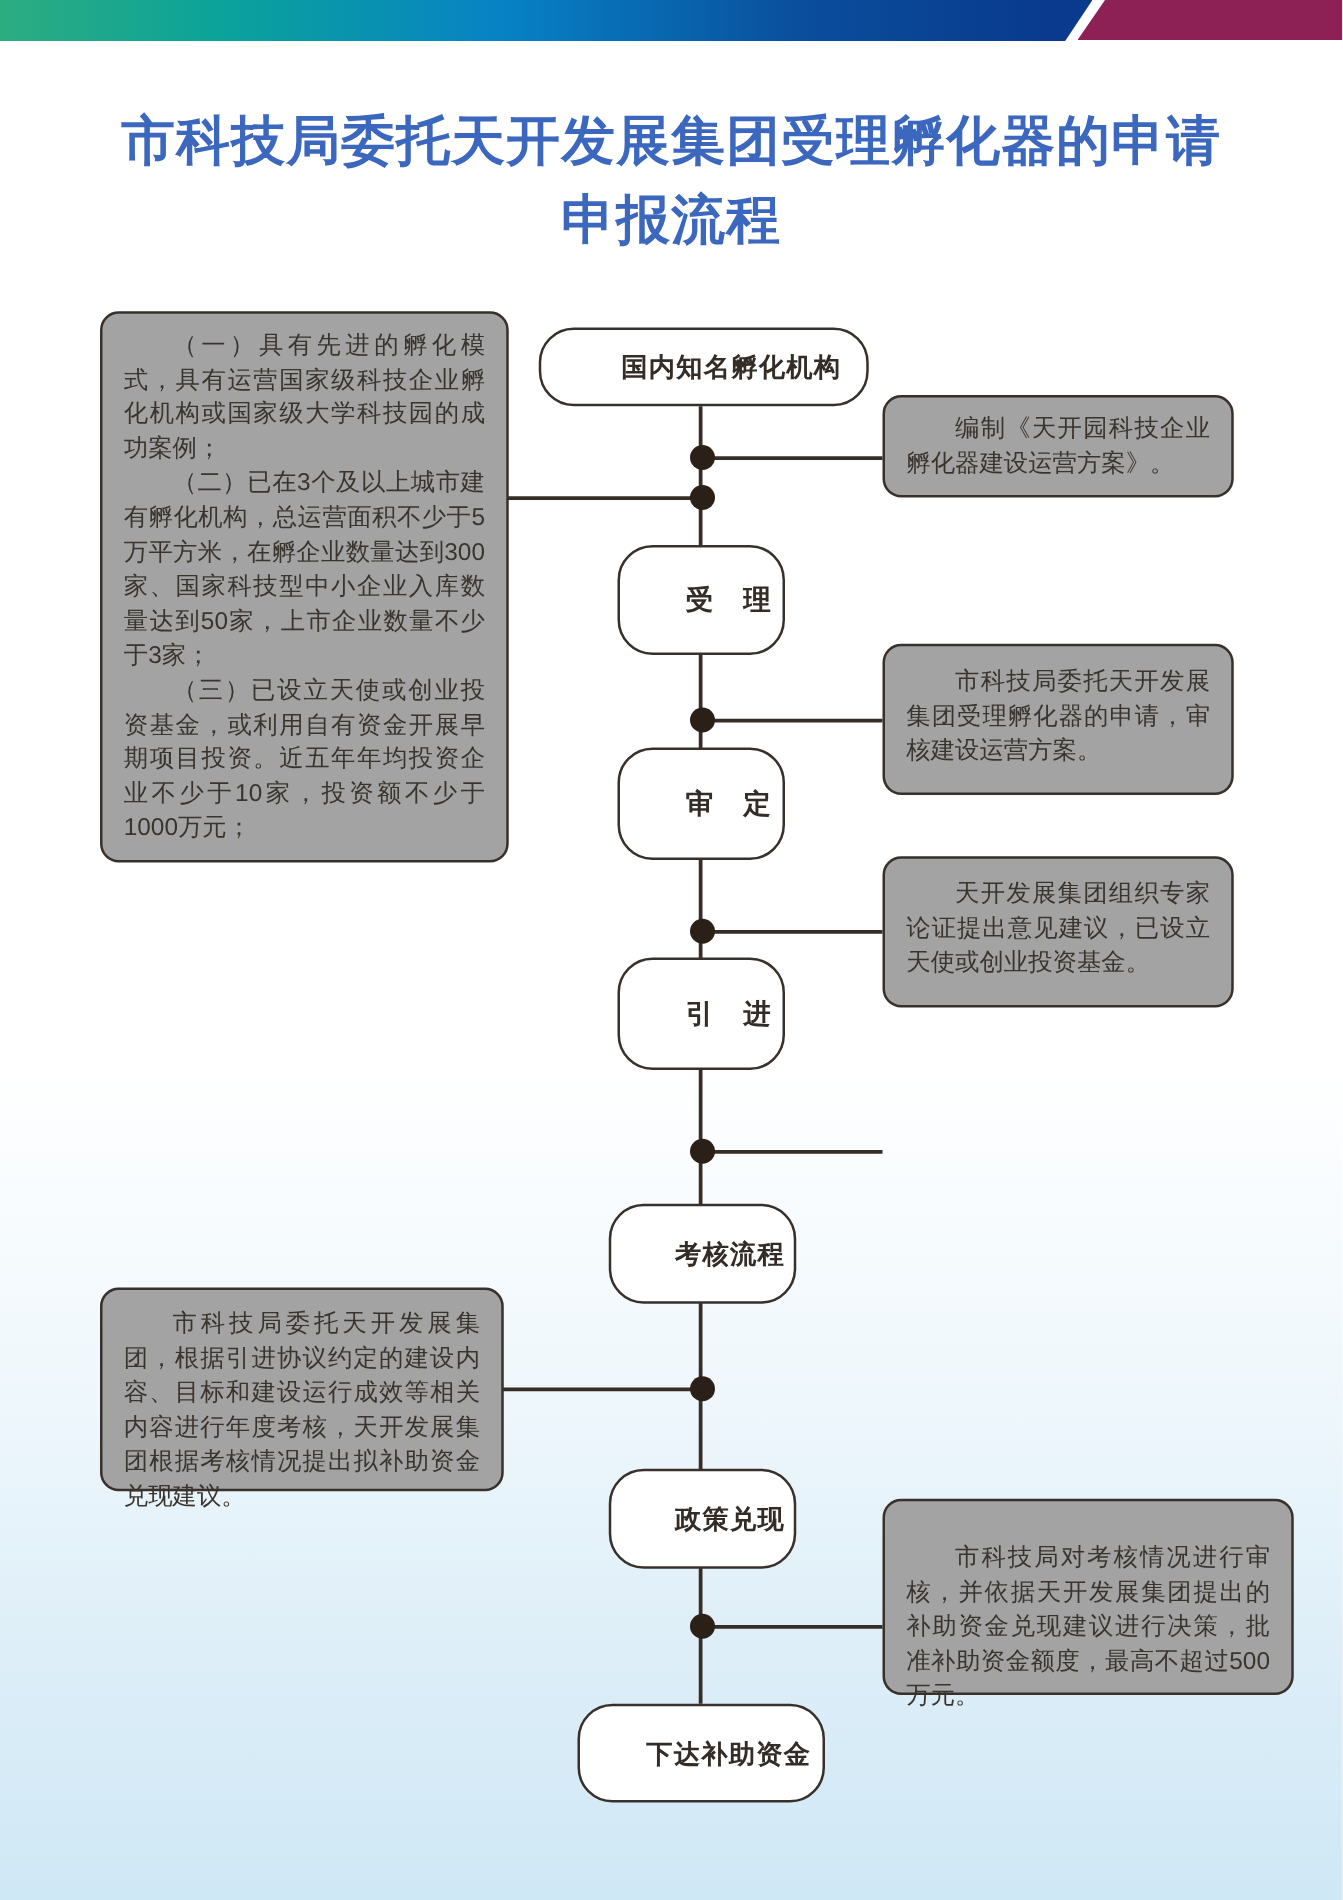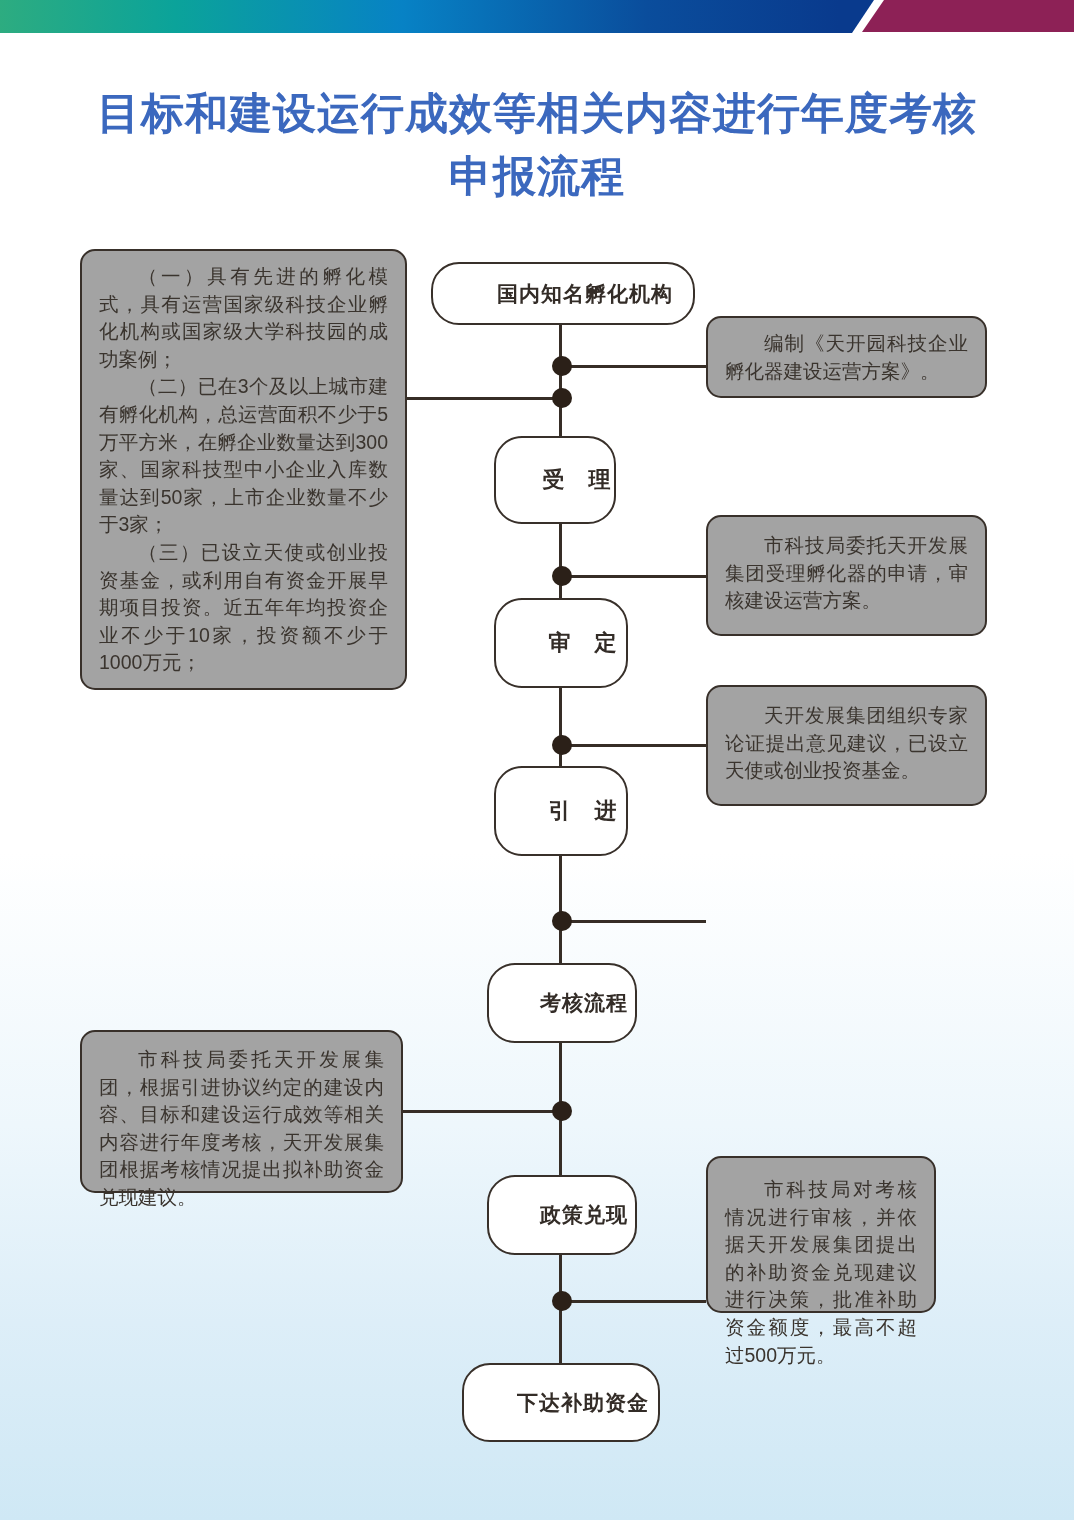--- a/index.html
+++ b/index.html
@@ -42,42 +42,42 @@
   
   .node{
     position:absolute;background:#ffffff;border:2.5px solid #38302a;
     border-radius:28px;z-index:2;
     display:flex;align-items:center;justify-content:center;
     color:#332c27;font-weight:600;font-size:22px;letter-spacing:1px;
     box-sizing:border-box;
     padding-left:44px;
   }
   .n1{left:431px;top:262px;width:264px;height:63px;font-size:21px;}
-  .n2{left:494px;top:436px;width:122px;height:88px;}
+  .n2{left:494px;top:436px;width:134px;height:88px;}
   .n3{left:494px;top:598px;width:134px;height:90px;}
   .n4{left:494px;top:766px;width:134px;height:90px;}
   .n5{left:487px;top:963px;width:150px;height:80px;font-size:21px;}
   .n6{left:487px;top:1175px;width:150px;height:80px;font-size:21px;}
   .n7{left:462px;top:1363px;width:198px;height:79px;font-size:21px;}
 
   
   .note{
     position:absolute;background:#a3a3a3;border:2.5px solid #38302a;
     border-radius:15px;z-index:2;box-sizing:border-box;
     color:#3a342e;font-size:19.5px;line-height:27.6px;
     padding:12px 17px 0 17px;text-align:justify;
   }
   .note p{margin:0;text-indent:2em;}
   .ln1{left:80px;top:249px;width:327px;height:441px;}
   .ln2{left:80px;top:1030px;width:323px;height:163px;padding-top:14px;}
   .rn1{left:706px;top:316px;width:281px;height:82px;}
   .rn2{left:706px;top:515px;width:281px;height:121px;padding-top:15px;}
   .rn3{left:706px;top:685px;width:281px;height:121px;padding-top:15px;}
   .rn4{left:706px;top:857px;width:281px;height:128px;padding-top:17px;}
-  .rn5{left:706px;top:1156px;width:230px;height:157px;padding-top:18px;}
+  .rn5{left:706px;top:1199px;width:329px;height:157px;padding-top:32px;}
 
   
   .v-main{left:559px;top:325px;height:1038px;}
   .hA{left:562px;top:365px;width:144px;}
   .hB{left:405px;top:397px;width:157px;}
   .hC{left:562px;top:575px;width:144px;}
   .hD{left:562px;top:744px;width:144px;}
   .hE{left:562px;top:920px;width:144px;}
   .hF{left:401px;top:1110px;width:161px;}
   .hG{left:562px;top:1300px;width:144px;}
@@ -91,21 +91,21 @@
 </style>
 </head>
 <body>
 
 <div class="page">
 
   <div class="bar-left"></div>
   <div class="bar-right"></div>
 
   <div class="title">
-    <div>目标和建设运行成效等相关内容进行年度考核</div>
+    <div>市科技局委托天开发展集团受理孵化器的申请</div>
     <div>申报流程</div>
   </div>
 
   <div class="vline v-main"></div>
   <div class="hline hA"></div>
   <div class="hline hB"></div>
   <div class="hline hC"></div>
   <div class="hline hD"></div>
   <div class="hline hE"></div>
   <div class="hline hF"></div>

